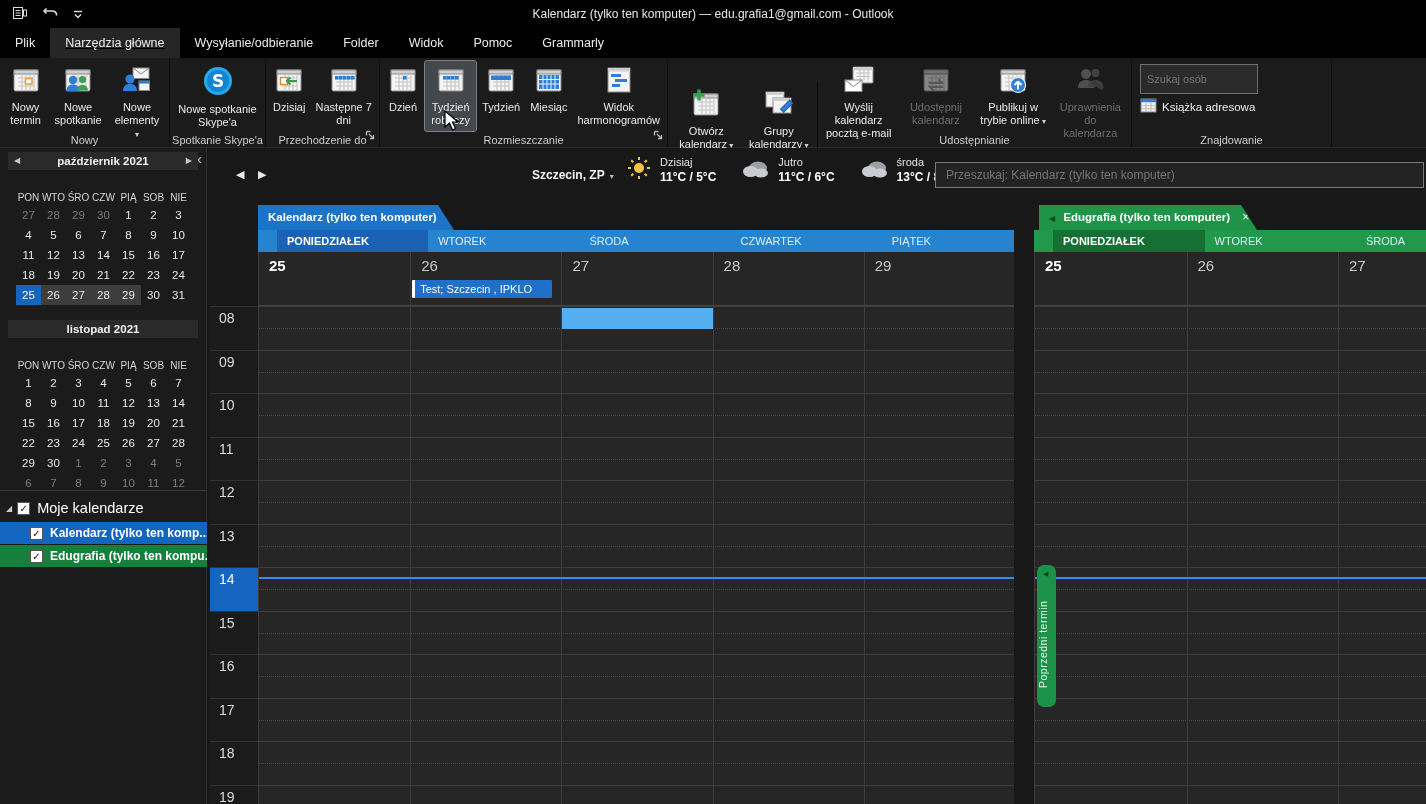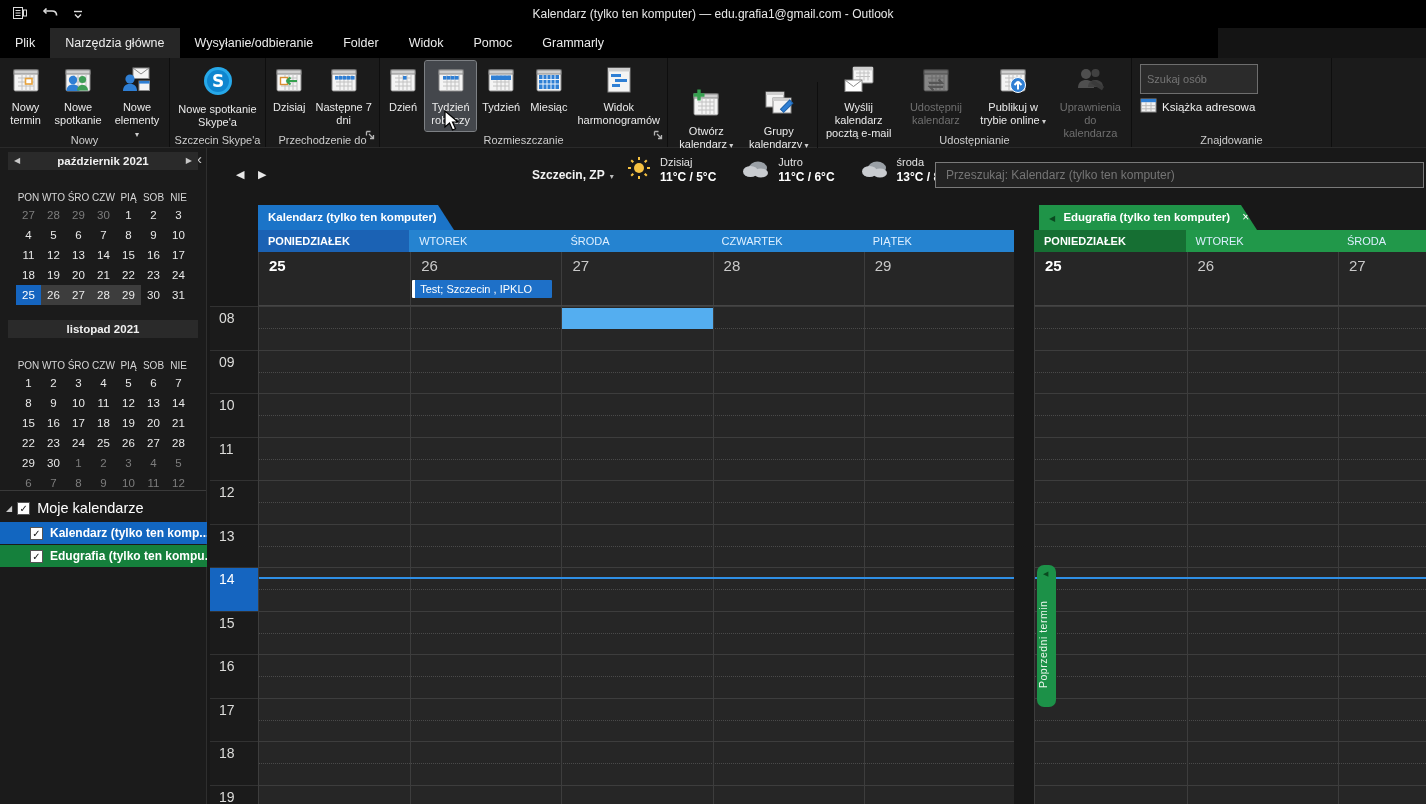--- a/index.html
+++ b/index.html
@@ -6,21 +6,21 @@
   html,body { width:1426px; height:804px; overflow:hidden; background:#141414;
     font-family:"Liberation Sans","DejaVu Sans",sans-serif; }
 
   
   .titlebar { position:absolute; left:0; top:0; width:1426px; height:28px; background:#000; }
   .qat { position:absolute; top:5px; display:flex; align-items:center; }
   .qat-btn { margin-right:14px; cursor:default; }
   .title-text { position:absolute; left:0; right:0; top:7px; text-align:center; color:#e8e8e8; font-size:12px; }
 
   
-  .tabsrow { position:absolute; left:0; top:28px; width:1218px; height:30px; background:#000; display:flex; align-items:flex-end; }
+  .tabsrow { position:absolute; left:0; top:28px; width:1426px; height:30px; background:#000; display:flex; align-items:flex-end;text-decoration:underline; }
   .tab { color:#ececec; font-size:12.5px; line-height:30px; padding:0 15px; white-space:nowrap; }
   .tab.active { background:#262626; }
   .tellme { display:flex; align-items:center; color:#ececec; font-size:12.5px; margin-left:16px; white-space:nowrap; }
   .tellme svg { margin-right:8px; }
 
   
   .ribbon { position:absolute; left:0; top:58px; width:1426px; height:90px; background:#1b1b1b; display:flex; border-bottom:1px solid #2a2a2a; }
   .rgroup { position:relative; height:100%; border-right:1px solid #0e0e0e; padding:2px 2px 16px 2px; flex:none; }
   .rg-buttons { display:flex; height:72px; justify-content:center; }
   .rg-label { position:absolute; bottom:1px; left:0; right:0; text-align:center; font-size:11px; color:#cdcdcd; white-space:nowrap; }
@@ -66,21 +66,21 @@
   .w-item { display:flex; align-items:center; margin-right:26px; }
   .w-item svg { margin-right:9px; }
   .w-day { color:#e4e4e4; font-size:11px; }
   .w-temp { color:#fff; font-size:12px; font-weight:bold; margin-top:2px; }
   .search-cal { position:absolute; left:728px; right:2px; top:14px; height:26px; background:#232323; border:1px solid #7a7a7a; color:#9a9a9a; font-size:12px; padding:0 10px; outline:none; }
 
   
   .cal { position:absolute; top:57px; bottom:0; }
   .cal-tab { position:absolute; top:0; height:25px; color:#fff; font-size:11.5px; font-weight:bold; line-height:25px; padding:0 10px; white-space:nowrap; clip-path:polygon(0 0, calc(100% - 16px) 0, 100% 100%, 0 100%); }
   .tab-close { margin-left:12px; font-weight:normal; font-size:12px; }
-  .cal-days { position:absolute; top:25px; left:0; right:0; height:24px; display:flex; overflow:hidden; }
+  .cal-days { position:absolute; top:25px; left:0; right:0; height:24px; display:flex; overflow:hidden;padding-left:19px; }
   .day-cell { height:22px; font-size:11px; line-height:22px; padding-left:10px; color:#ddefff; flex:none; white-space:nowrap; }
   .cal-allday { position:absolute; top:47px; left:0; right:0; height:54px; background:#262626; border-bottom:1px solid #454545; border-left:1px solid #3d3d3d; display:flex; overflow:hidden; }
   .date-cell { flex:none; height:100%; font-size:15px; color:#c9c9c9; padding:5px 0 0 10px; border-left:1px solid #3d3d3d; }
   .date-cell:first-child { border-left:none; }
   .date-cell.sel { color:#fff; font-weight:bold; }
   .cal-grid { position:absolute; top:101px; left:0; right:0; bottom:0; background:#262626; border-left:1px solid #3d3d3d; overflow:hidden; }
   .hrow { position:absolute; left:0; right:0; border-top:1px solid #3d3d3d; }
   .hhalf { position:absolute; left:0; right:0; top:50%; border-top:1px dotted #4a4a4a; }
   .vline { position:absolute; top:0; bottom:0; border-left:1px solid #3d3d3d; }
   .now-line { position:absolute; left:0; right:0; height:2px; background:#2f8fe5; z-index:5; }
@@ -173,21 +173,21 @@
       <div class="rg-buttons">
         <div class="rbtn">
           <span><svg width="34" height="34" viewBox="0 0 34 34">
               <circle cx="17" cy="17" r="14" fill="#27a9ea"></circle>
               <circle cx="17" cy="17" r="11" fill="#0f86cf"></circle>
               <text x="17" y="23" font-size="17" font-weight="bold" fill="#fff" text-anchor="middle" font-family="DejaVu Sans">S</text>
             </svg></span>
           <div class="lbl">Nowe spotkanie Skype'a</div>
         </div>
       </div>
-      <div class="rg-label">Szczecin Skype'a</div>
+      <div class="rg-label">Spotkanie Skype'a</div>
     </section>
     <section class="rgroup" style="width: 114px;">
       <div class="rg-buttons">
         <div class="rbtn">
           <span><svg width="32" height="32" viewBox="0 0 32 32">
               <rect x="4" y="6" width="24" height="21" rx="1.5" fill="#f4f4f4" stroke="#8a8a8a"></rect>
               <rect x="4" y="6" width="24" height="4" fill="#cfcfcf" stroke="#8a8a8a"></rect>
               <path d="M8 14h16M8 18h16M8 22h16M12 10v17M16 10v17M20 10v17M24 10v17" stroke="#c2c2c2" fill="none"></path>
               <rect x="7.5" y="13.5" width="7" height="7" fill="#fff" stroke="#d98f33" stroke-width="1.4"></rect>
               <path d="M24 17H13.5m0 0l4-3.5m-4 3.5l4 3.5" stroke="#35a14f" stroke-width="2.2" fill="none"></path>

